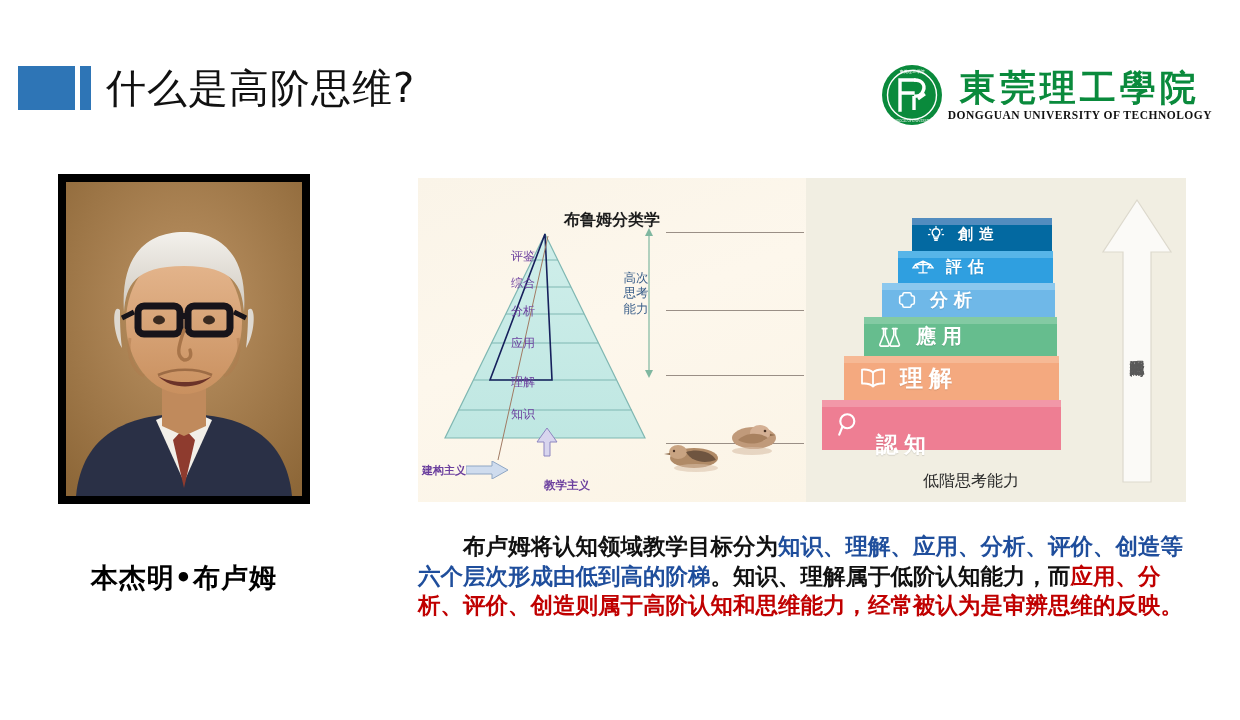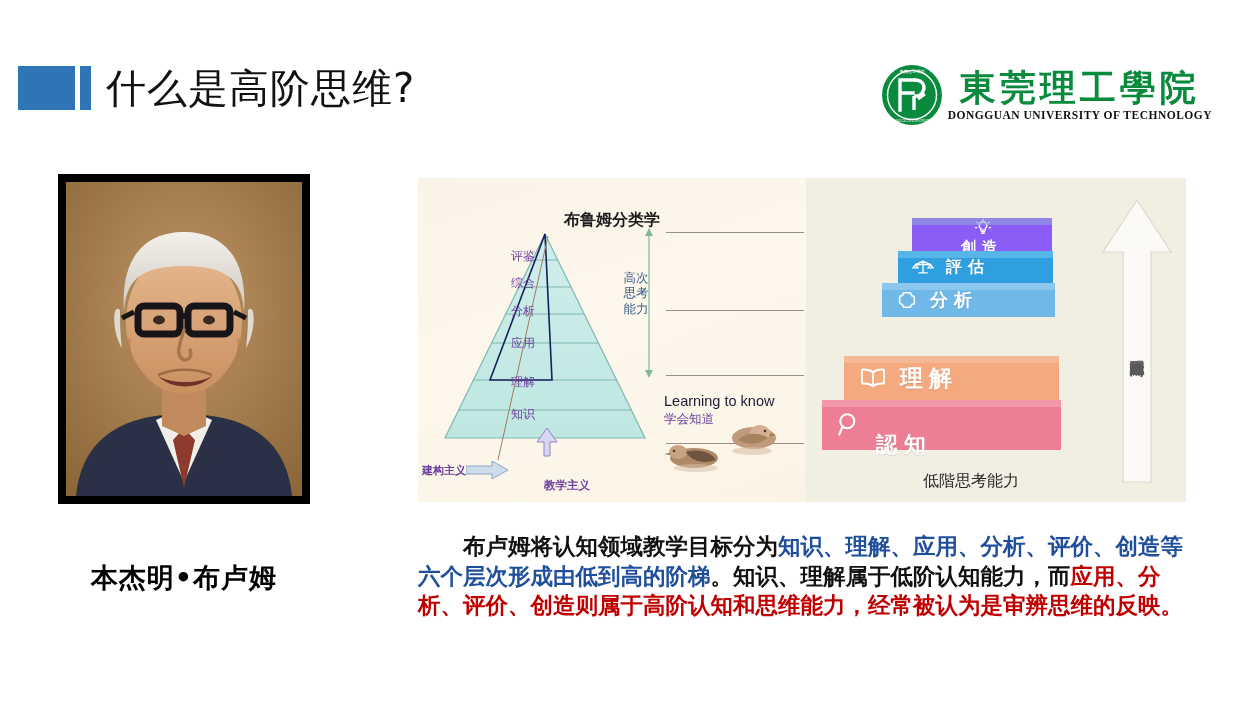--- a/index.html
+++ b/index.html
@@ -225,24 +225,20 @@
     <polygon points="7,0 3,8 11,8" fill="#7fb7a0"></polygon>
     <polygon points="7,150 3,142 11,142" fill="#7fb7a0"></polygon>
   </svg>
   <div id="hi-thinking-label">高次思考能力</div>
 
   <div class="sep-line" style="top:54px;"></div>
   <div class="sep-line" style="top:132px;"></div>
   <div class="sep-line" style="top:197px;"></div>
   <div class="sep-line" style="top:265px;"></div>
 
-  <div class="learn-row" style="top:215px;">
-    <div class="learn-en">Learning to know</div>
-    <div class="learn-cn">学会知道</div>
-  </div>
 
   <svg style="position:absolute;left:224px;top:240px;" width="158" height="58">
     <ellipse cx="112" cy="20" rx="22" ry="11" fill="#c09a7a"></ellipse>
     <ellipse cx="118" cy="15" rx="10" ry="8" fill="#d4b094"></ellipse>
     <circle cx="123" cy="13" r="1.3" fill="#4a3326"></circle>
     <path d="M128 16 L134 17 L128 18 Z" fill="#8a6848"></path>
     <path d="M96 22 C104 14 118 14 126 20 C116 27 104 27 96 22 Z" fill="#a8815f"></path>
     <ellipse cx="110" cy="33" rx="20" ry="4" fill="#d8c0a8" opacity=".6"></ellipse>
     <ellipse cx="52" cy="40" rx="24" ry="10" fill="#b08a66"></ellipse>
     <ellipse cx="36" cy="34" rx="9" ry="7" fill="#c9a482"></ellipse>
@@ -256,21 +252,21 @@
   <svg style="position:absolute;left:48px;top:283px;" width="44" height="18">
     <polygon points="0,5 26,5 26,0 42,9 26,18 26,13 0,13" fill="#cfdcee" stroke="#8fa6c4" stroke-width="1"></polygon>
   </svg>
   <div id="instructivism-label">教学主义</div>
 </div>
 
 <div id="stairs-panel">
   <div id="higher-order-label">高階思考能力</div>
   <div id="lower-order-label">低階思考能力</div>
 
-  <div class="stair" id="stair-0" style="left:106px;top:40px;width:140px;height:33px;background:#8b5cf6;flex-direction:column;">
+  <div class="stair" id="stair-0" style="left:106px;top:40px;width:140px;height:33px;background:#0369a1;">
     <span class="stair-top" style="background:#93aad8;"></span>
     <span class="stair-icon">
       <svg width="20" height="20" viewBox="0 0 24 24" fill="none" stroke="#fff" stroke-width="1.6" stroke-linecap="round">
         <path d="M12 4.5 a4.5 4.5 0 0 0 -2.6 8.2 V14.5 h5.2 V12.7 A4.5 4.5 0 0 0 12 4.5Z"></path>
         <path d="M10 16.5h4M10.6 18.5h2.8"></path>
         <path d="M12 1.6v1.4M4.6 5l1.1.9M19.4 5l-1.1.9M3 11.6h1.4M19.6 11.6H21"></path>
       </svg>
     </span>
     <span class="stair-label" style="font-size:15px;">創造</span>
   </div>
@@ -290,20 +286,32 @@
   <div class="stair" id="stair-2" style="left:76px;top:105px;width:173px;height:34px;background:#6fb8e8;">
     <span class="stair-top" style="background:#a4d5f2;"></span>
     <span class="stair-icon">
       <svg width="22" height="22" viewBox="0 0 24 24" fill="none" stroke="#fff" stroke-width="1.7" stroke-linejoin="round">
         <path d="M9 4h6a1.6 1.6 0 0 1 1.6 1.6 2 2 0 0 0 2 2 A1.6 1.6 0 0 1 20 9v6a1.6 1.6 0 0 1-1.6 1.6 2 2 0 0 0-2 2A1.6 1.6 0 0 1 15 20H9a1.6 1.6 0 0 1-1.6-1.6 2 2 0 0 0-2-2A1.6 1.6 0 0 1 4 15V9a1.6 1.6 0 0 1 1.6-1.6 2 2 0 0 0 2-2A1.6 1.6 0 0 1 9 4Z"></path>
       </svg>
     </span>
     <span class="stair-label" style="font-size:18px;">分析</span>
   </div>
 
+  <div class="stair" id="stair-3" style="left:58px;top:139px;width:193px;height:39px;background:#66bd8e;">
+    <span class="stair-top" style="background:#9bd6b4;"></span>
+    <span class="stair-icon">
+      <svg width="26" height="24" viewBox="0 0 28 24" fill="none" stroke="#fff" stroke-width="1.7" stroke-linecap="round">
+        <path d="M6 3v7L2 20a1.4 1.4 0 0 0 1.3 1.8h7.4A1.4 1.4 0 0 0 12 20L8 10V3"></path>
+        <path d="M4.6 3h5"></path>
+        <path d="M17 3v7l-4 10a1.4 1.4 0 0 0 1.3 1.8h7.4A1.4 1.4 0 0 0 23 20l-4-10V3"></path>
+        <path d="M15.6 3h5"></path>
+      </svg>
+    </span>
+    <span class="stair-label" style="font-size:20px;">應用</span>
+  </div>
 
   <div class="stair" id="stair-4" style="left:38px;top:178px;width:215px;height:44px;background:#f4a97f;">
     <span class="stair-top" style="background:#f8c7a8;"></span>
     <span class="stair-icon">
       <svg width="30" height="24" viewBox="0 0 30 24" fill="none" stroke="#fff" stroke-width="1.8" stroke-linejoin="round">
         <path d="M15 6.5C12.5 4 8.5 3.2 4 3.6v14c4.5-.4 8.5.4 11 2.9 2.5-2.5 6.5-3.3 11-2.9v-14c-4.5-.4-8.5.4-11 2.9Z"></path>
         <path d="M15 6.5V20.5"></path>
       </svg>
     </span>
     <span class="stair-label" style="font-size:23px;">理解</span>

